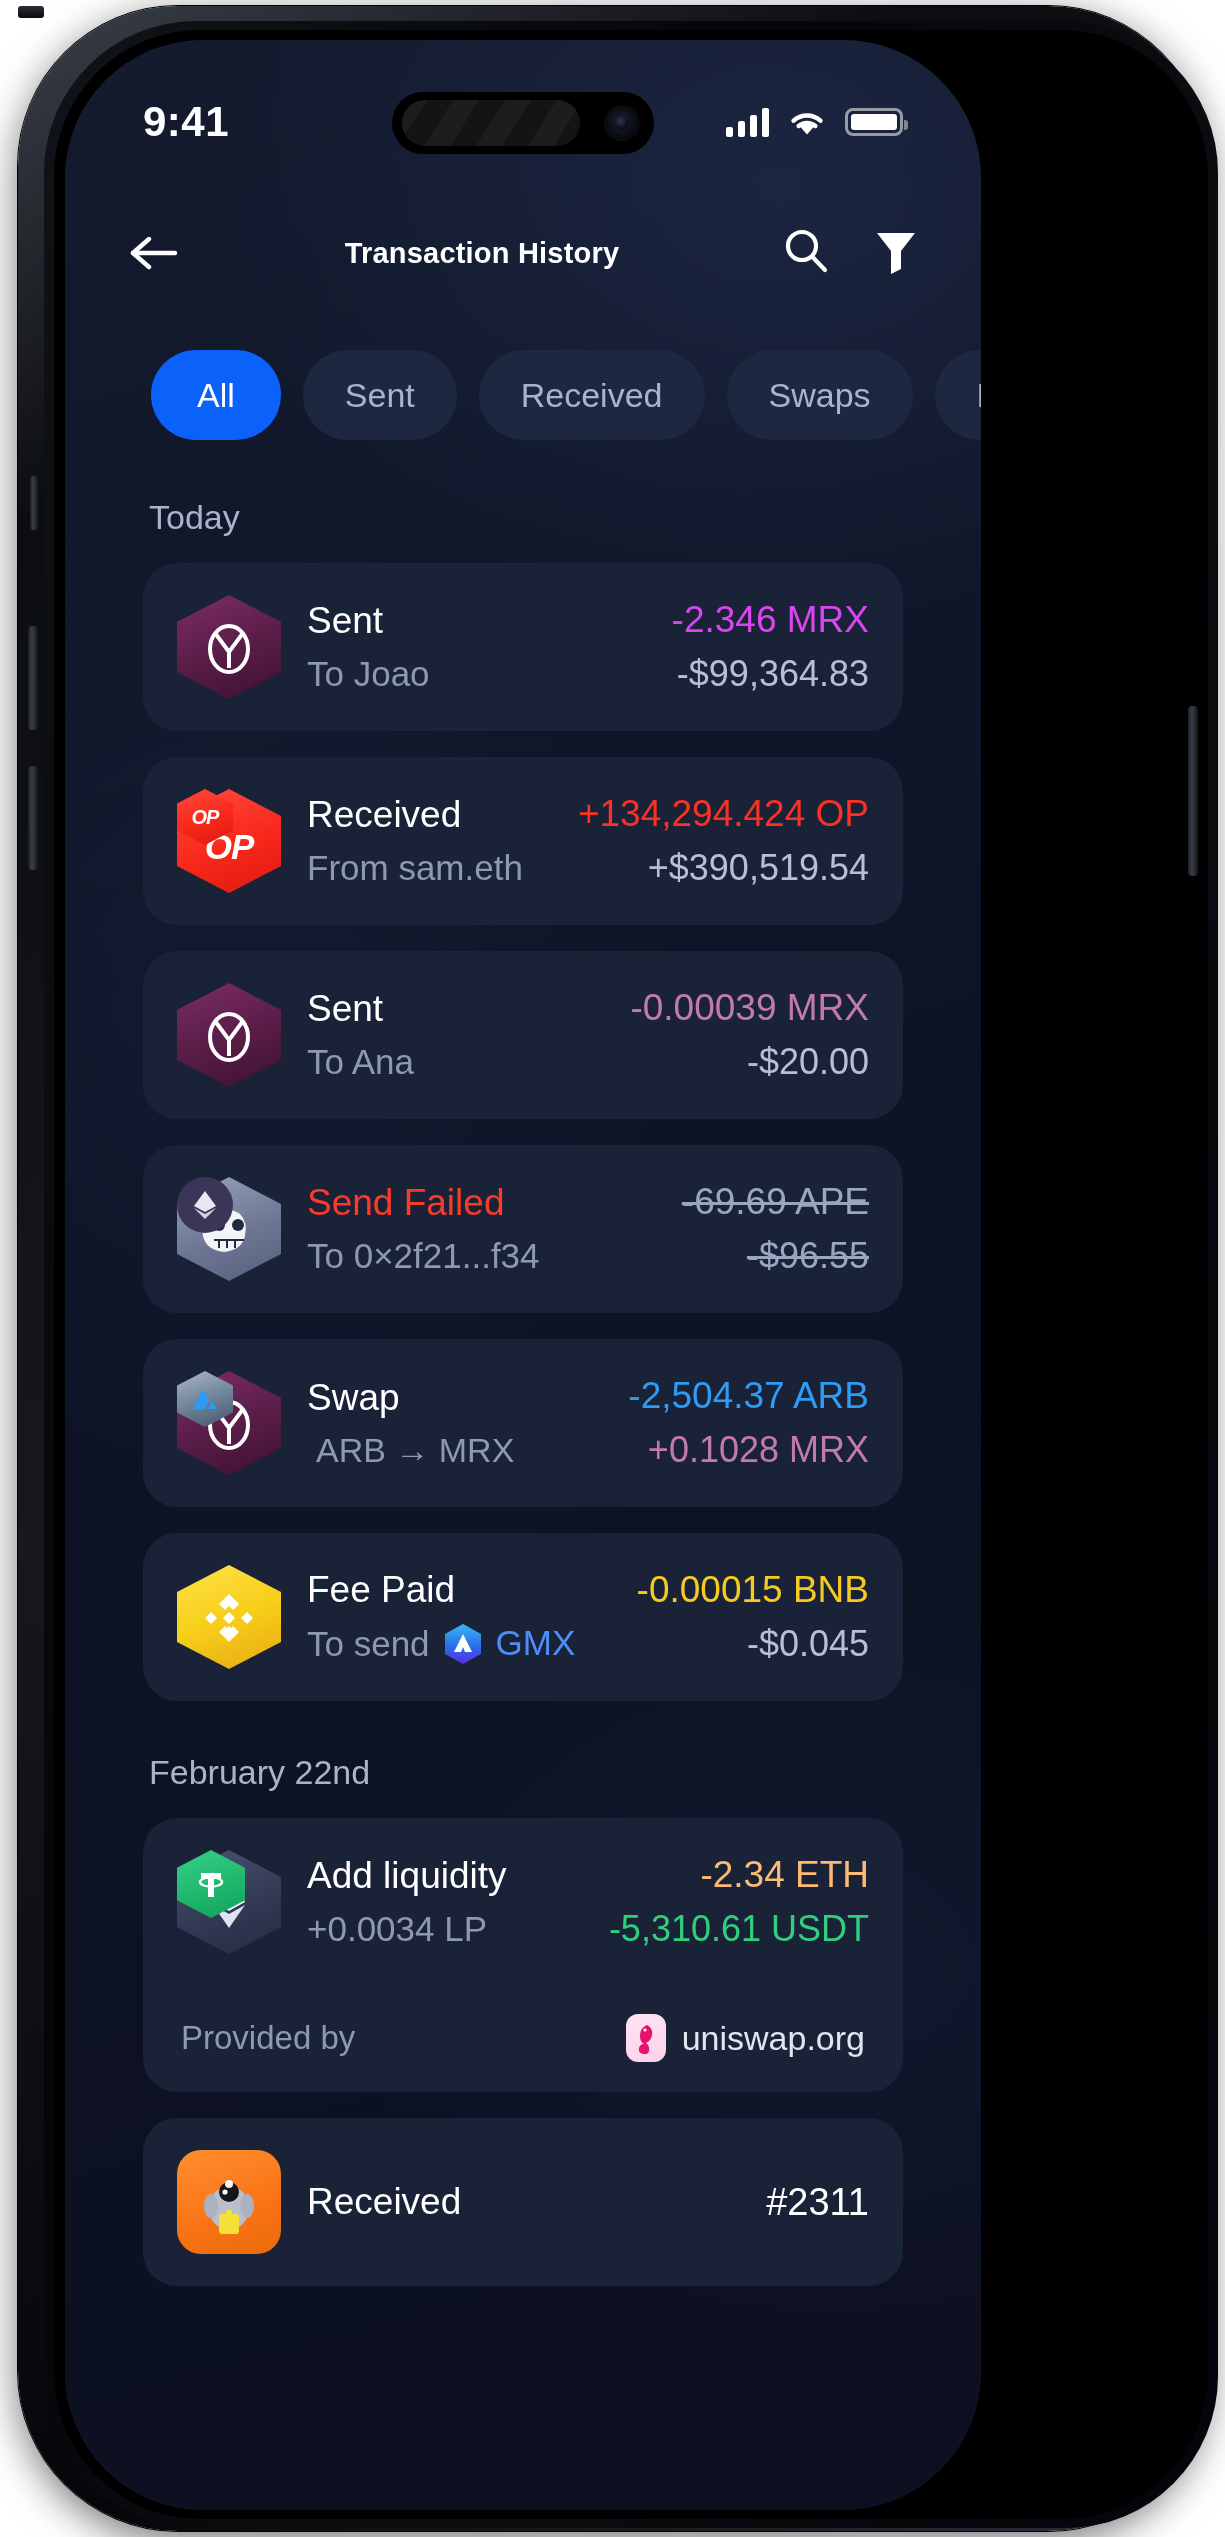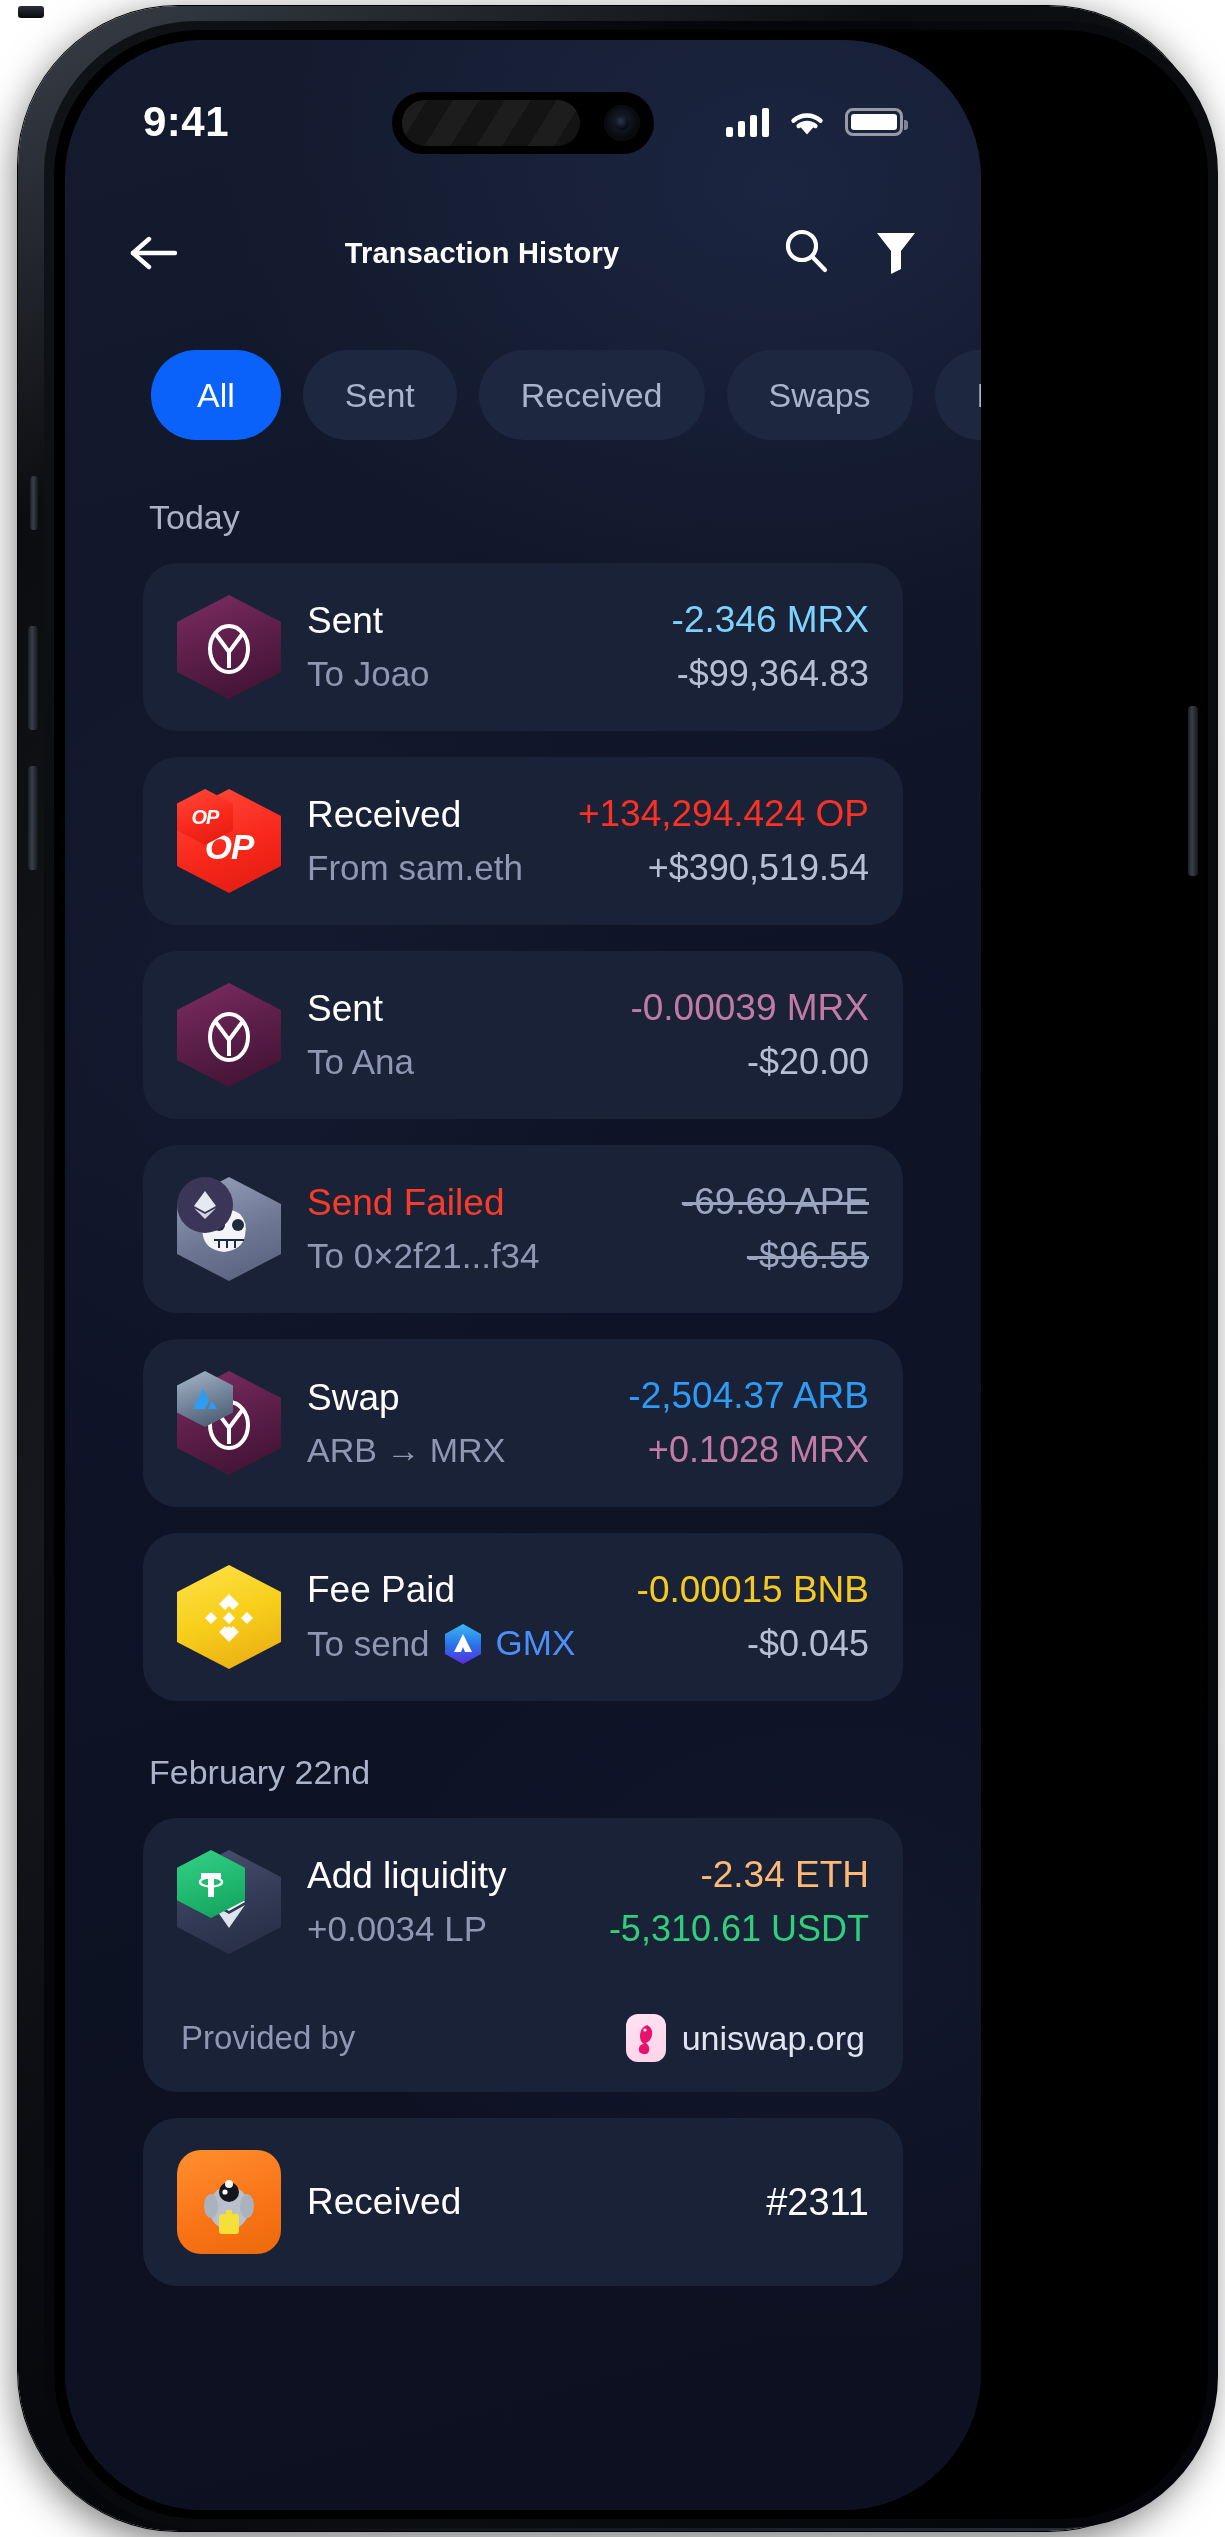--- a/index.html
+++ b/index.html
@@ -242,21 +242,21 @@
   .shard-usdt { background: linear-gradient(160deg,#35d089 0%,#1fb86d 55%,#12a05d 100%); }
   .shard-nft  { background: linear-gradient(160deg,#ff8f2e 0%,#f97316 60%,#ea6a0a 100%); border-radius: 24px; clip-path: none; }
   .shard-uni  { background: linear-gradient(160deg,#ffe3f2 0%,#fcd2e8 100%); border-radius: 12px; clip-path: none; }
 
   .op-text {
     color:#fff; font-style: italic; font-weight: 800;
     font-size: 35px; letter-spacing: -1px; transform: translateY(6px);
   }
   .op-text.mini { font-size: 20px; transform: none; }
 
-  .arrow-sub { font-size: 34px; }
+  .arrow-sub { font-size: 34px; margin-left: 9px; }
   .gmx-pill { display:flex; align-items:flex-start; gap: 12px; }
   .gmx-badge { width: 42px; height: 42px; position: relative; }
   .gmx-name { color:#4d8ef7; font-size: 35px; }
 
   .fade-bottom {
     position:absolute; left:0; right:0; bottom:0; height: 26px;
     background: linear-gradient(180deg, rgba(12,16,32,0) 0%, rgba(10,13,26,.0) 100%);
     pointer-events:none;
   }
 </style>
@@ -350,21 +350,21 @@
                 <path d="M31 36 V52"></path>
               </g>
                 </svg>
             </div>
           </div>
           <div class="tx-body">
             <div class="tx-title">Sent</div>
             <div class="tx-sub">To Joao</div>
           </div>
           <div class="tx-right">
-            <div class="tx-amount" style="color:#7dd3fc">-2.346 MRX</div>
+            <div class="tx-amount" style="color:#d946ef">-2.346 MRX</div>
             <div class="tx-fiat">-$99,364.83</div>
           </div>
         </div>
 
         <div class="tx">
           <div class="tx-icon">
             <div class="shard shard-op">
                 <span class="op-text">OP</span>
               </div>
             <div class="shard sm shard-op" style="clip-path:polygon(50% 0%,100% 26%,100% 74%,50% 100%,0% 74%,0% 26%)">

